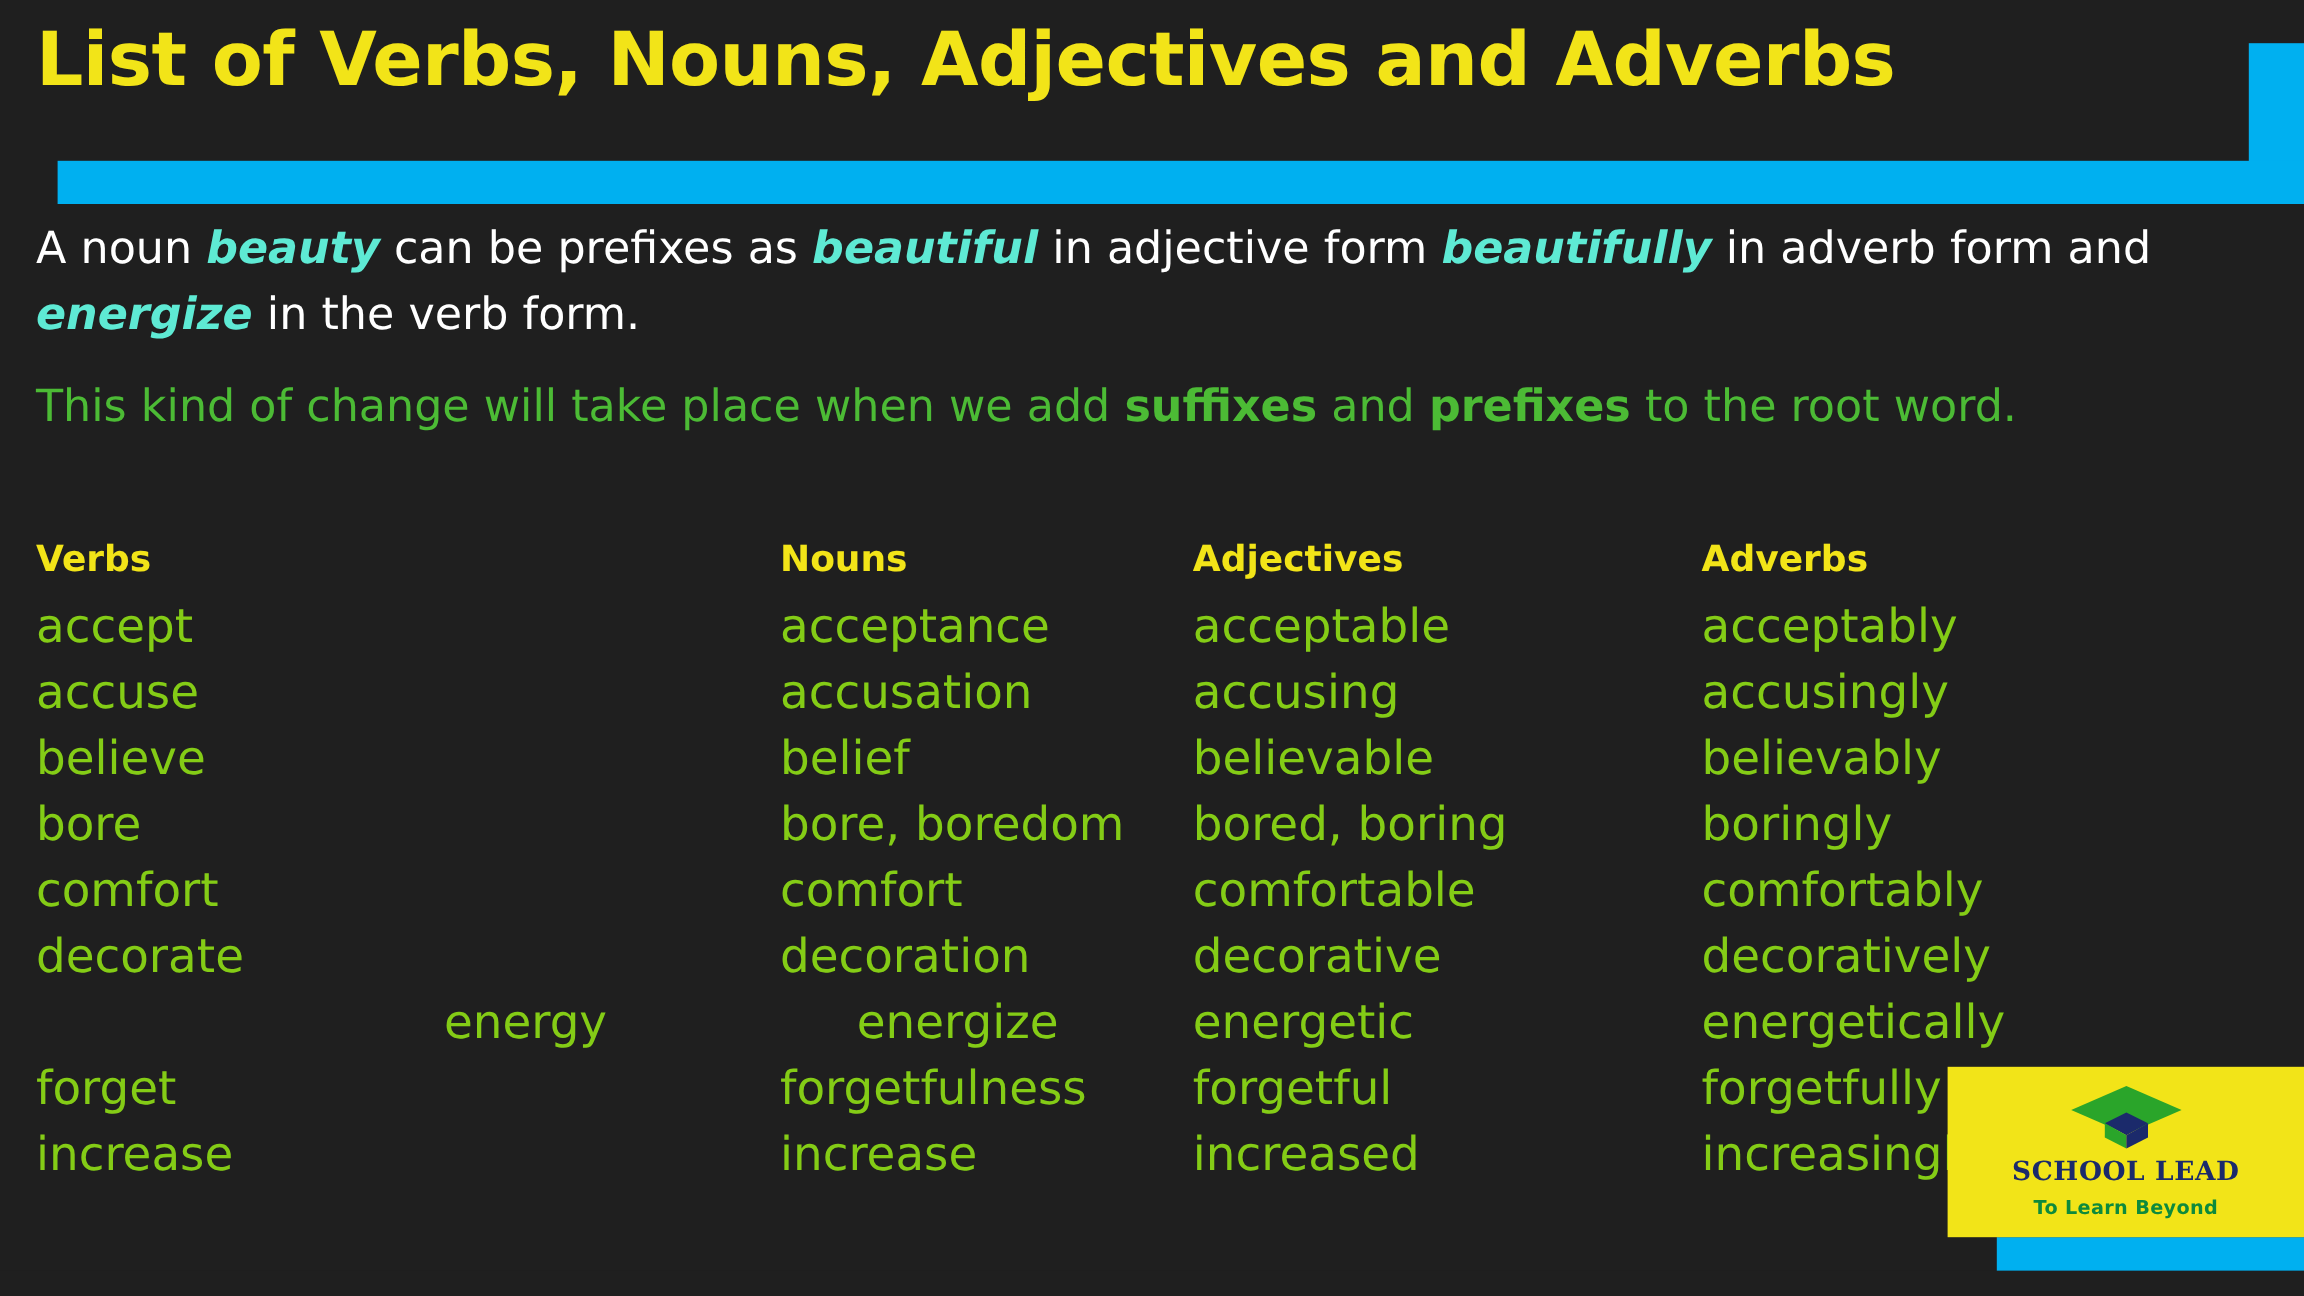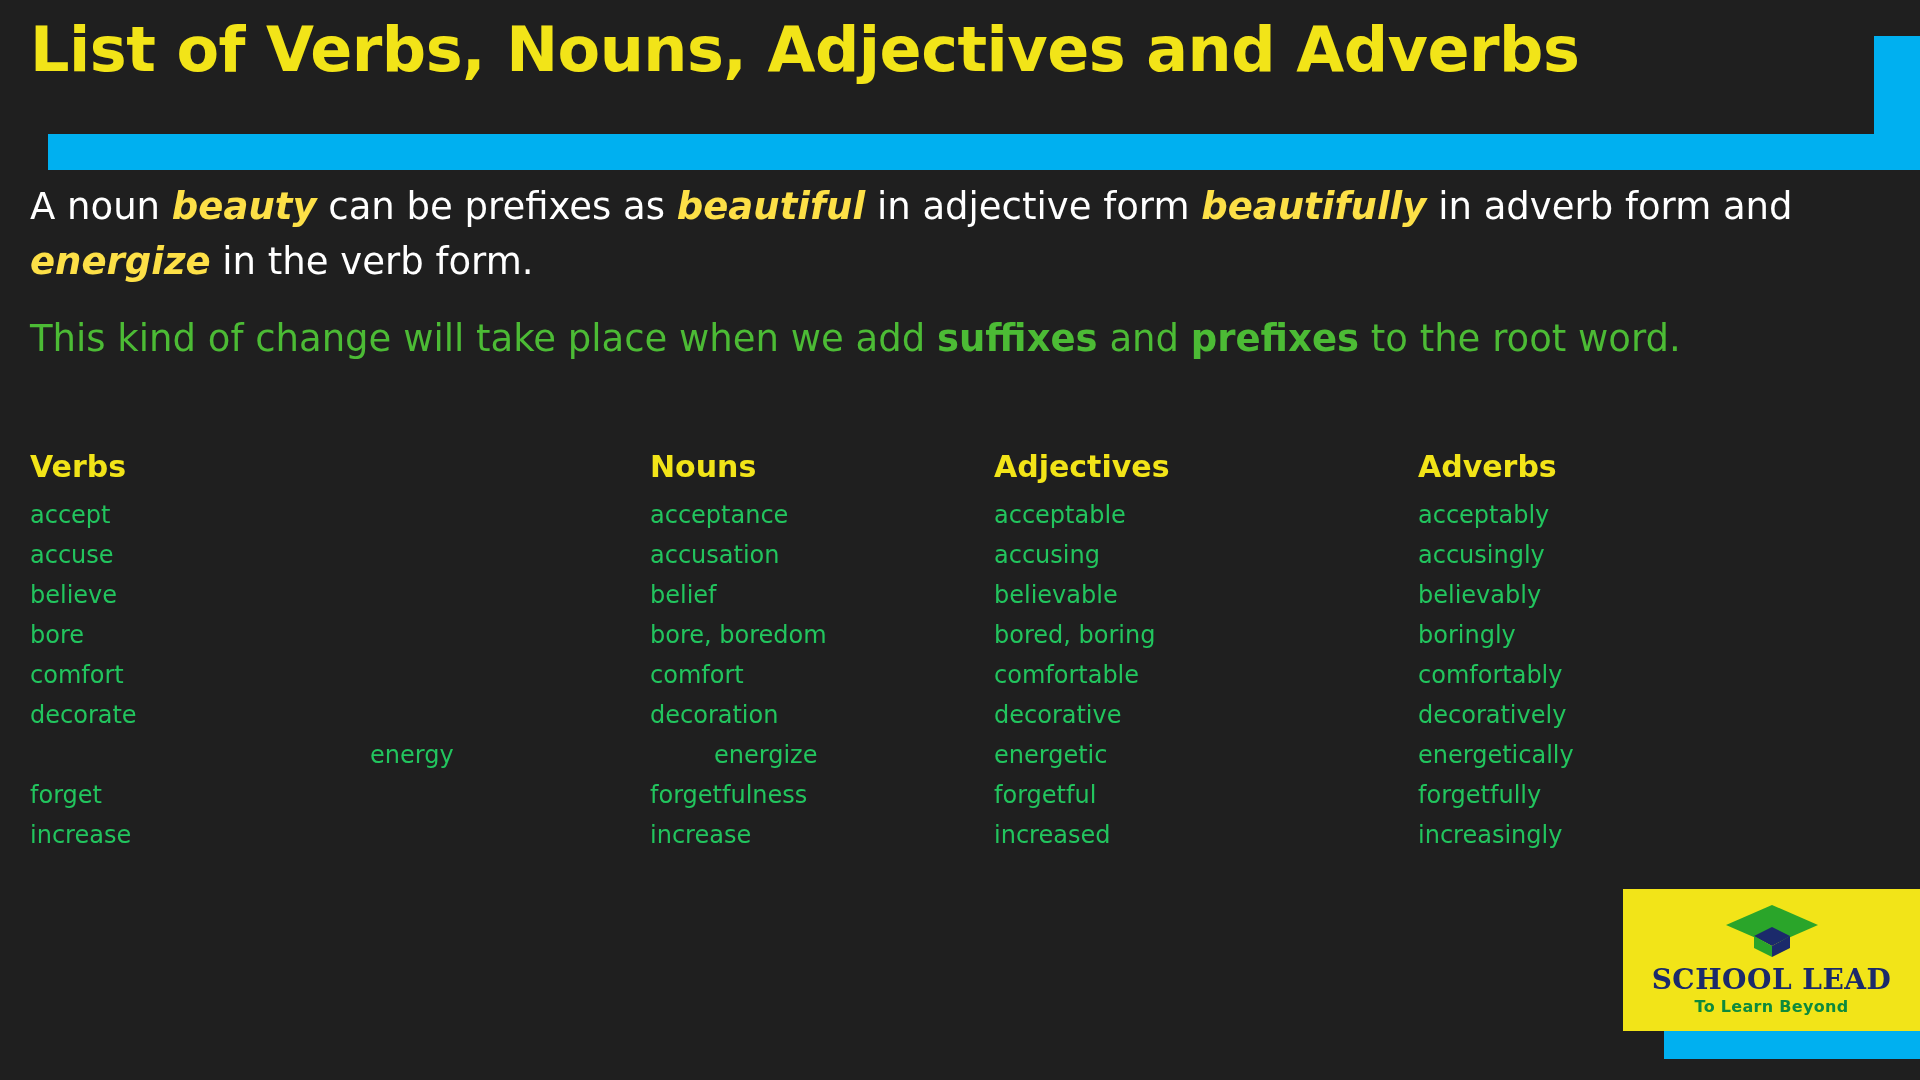--- a/index.html
+++ b/index.html
@@ -58,21 +58,21 @@
   .intro {
     position: absolute;
     left: 30px;
     top: 180px;
     width: 1860px;
     font-size: 37px;
     line-height: 1.48;
     color: #ffffff;
   }
   .intro em {
-    color: #fde047;
+    color: #5eead4;
     font-style: italic;
     font-weight: bold;
   }
   .note {
     position: absolute;
     left: 30px;
     top: 312px;
     width: 1860px;
     font-size: 37px;
     line-height: 1.48;
@@ -89,24 +89,24 @@
     position: absolute;
     left: 30px;
     top: 445px;
     width: 1700px;
   }
   .row {
     display: flex;
     width: 100%;
   }
   .row .cell {
-    font-size: 24px;
+    font-size: 39px;
     line-height: 1.0;
     padding: 7px 0 9px 0;
-    color: #22c55e;
+    color: #84cc16;
     white-space: nowrap;
   }
   .head .cell {
     color: #f2e418;
     font-weight: bold;
     font-size: 30px;
     padding-bottom: 14px;
   }
   .c0 { width: 350px; padding-left: 0px; }
   .c1 { width: 430px; padding-left: 0px; }
@@ -143,21 +143,21 @@
     width: 96px;
     height: 56px;
   }
   .logo-text {
     position: absolute;
     left: 0;
     right: 0;
     top: 74px;
     text-align: center;
     font-family: "DejaVu Serif", serif;
-    font-size: 28px;
+    font-size: 22px;
     font-weight: bold;
     color: #1b2a6b;
     letter-spacing: 0.5px;
   }
   .logo-sub {
     position: absolute;
     left: 0;
     right: 0;
     top: 108px;
     text-align: center;

